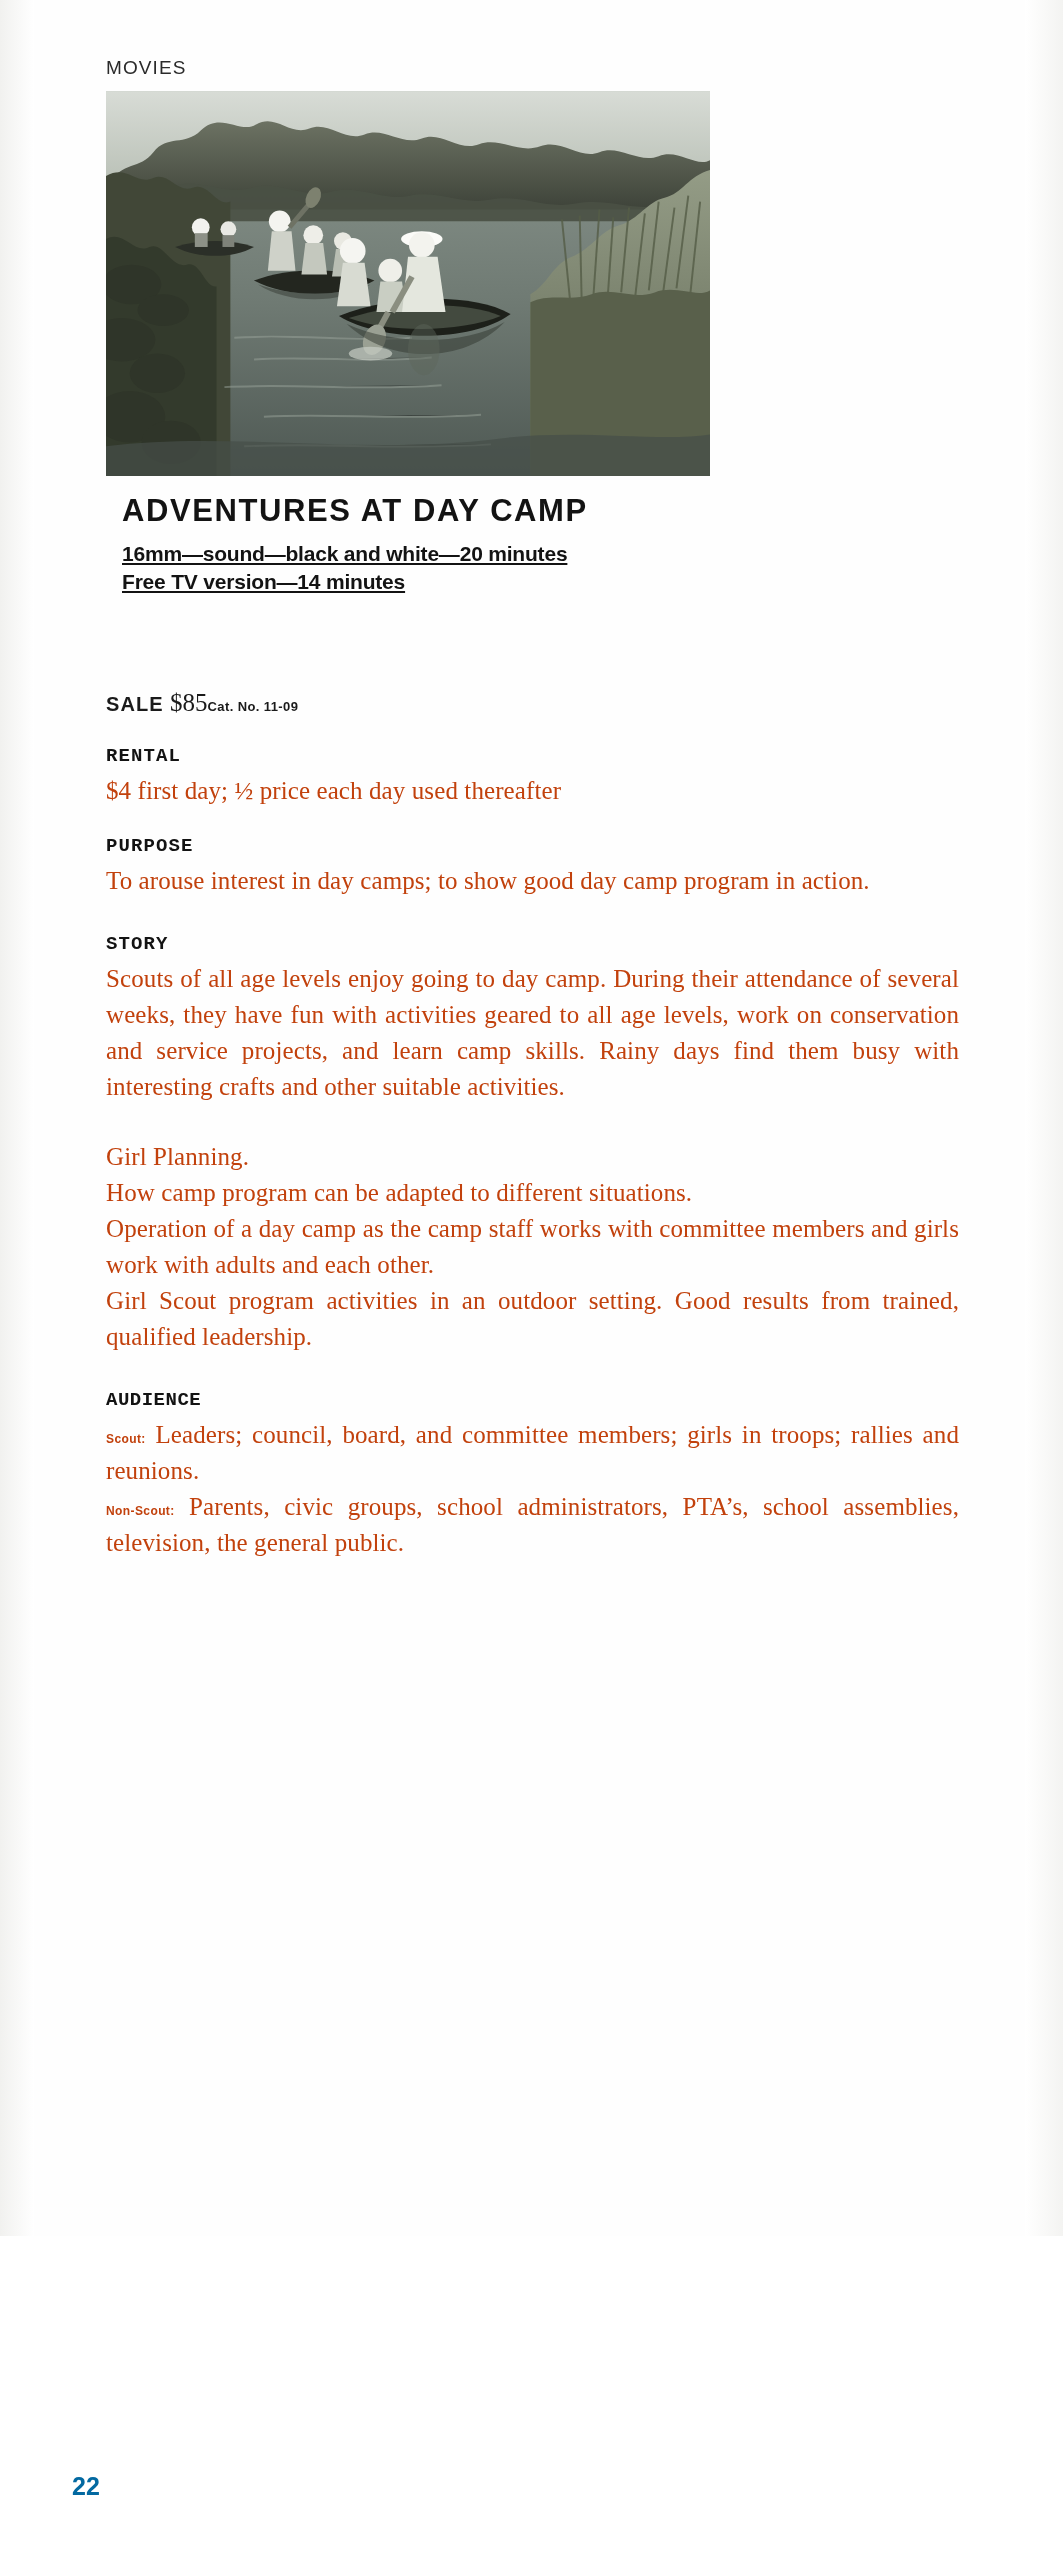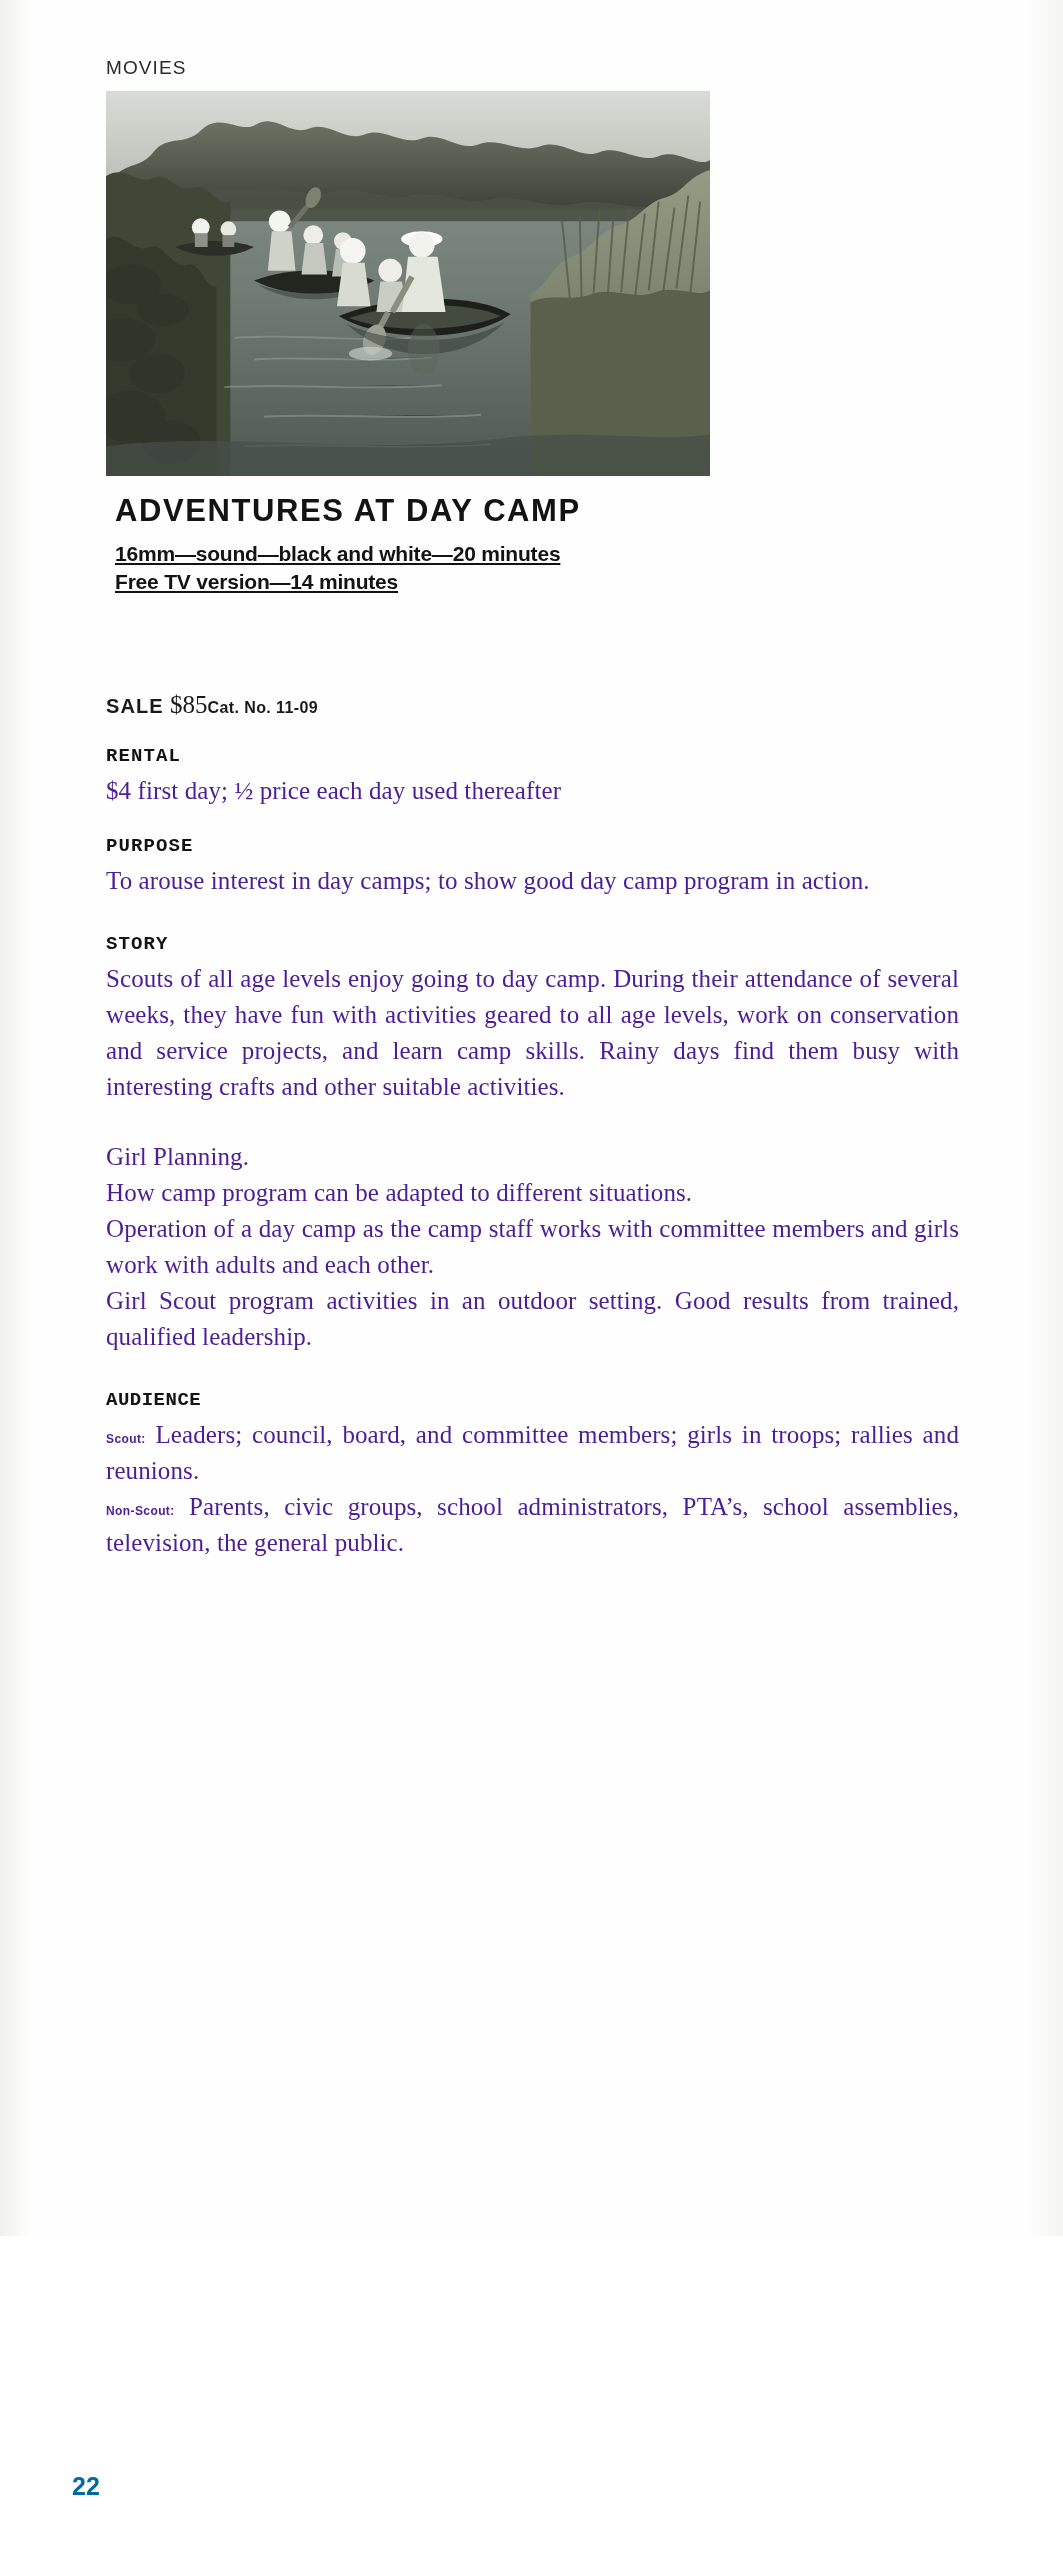--- a/index.html
+++ b/index.html
@@ -58,21 +58,21 @@
     left: 0;
     top: 91px;
     width: 604px;
     height: 385px;
     overflow: hidden;
     background: #8a948b;
   }
   .photo svg { display: block; }
   .title-block {
     position: absolute;
-    left: 9px;
+    left: 16px;
     top: 493px;
     width: 853px;
   }
   h1.film-title {
     margin: 0;
     font-family: "Liberation Sans", sans-serif;
     font-size: 31px;
     font-weight: bold;
     letter-spacing: 1.6px;
     color: #131313;
@@ -101,21 +101,21 @@
     font-size: 25px;
   }
   .sale-left .lbl {
     font-family: "Liberation Sans", sans-serif;
     font-size: 20px;
     font-weight: bold;
     letter-spacing: 1.1px;
   }
   .catno {
     font-family: "Liberation Sans", sans-serif;
-    font-size: 16px;
+    font-size: 13px;
     font-weight: bold;
     letter-spacing: 0.4px;
     margin-top: 28px;
   }
   .body-area {
     position: absolute;
     left: 0;
     top: 745px;
     width: 853px;
   }
@@ -126,21 +126,21 @@
     letter-spacing: 1.1px;
     color: #131313;
     margin: 0 0 6px 0;
   }
   .sec-head.tight { letter-spacing: 0.5px; }
   p.body {
     margin: 0;
     font-family: "Liberation Serif", serif;
     font-size: 25px;
     line-height: 1.44;
-    color: #4c1d95;
+    color: #c2410c;
     text-align: justify;
     letter-spacing: 0.1px;
   }
   p.body.nojust { text-align: left; }
   .block { margin-bottom: 34px; }
   .block.small-gap { margin-bottom: 26px; }
   .para-gap { margin-top: 22px; }
   .runin {
     font-family: "Liberation Sans", sans-serif;
     font-size: 12px;

